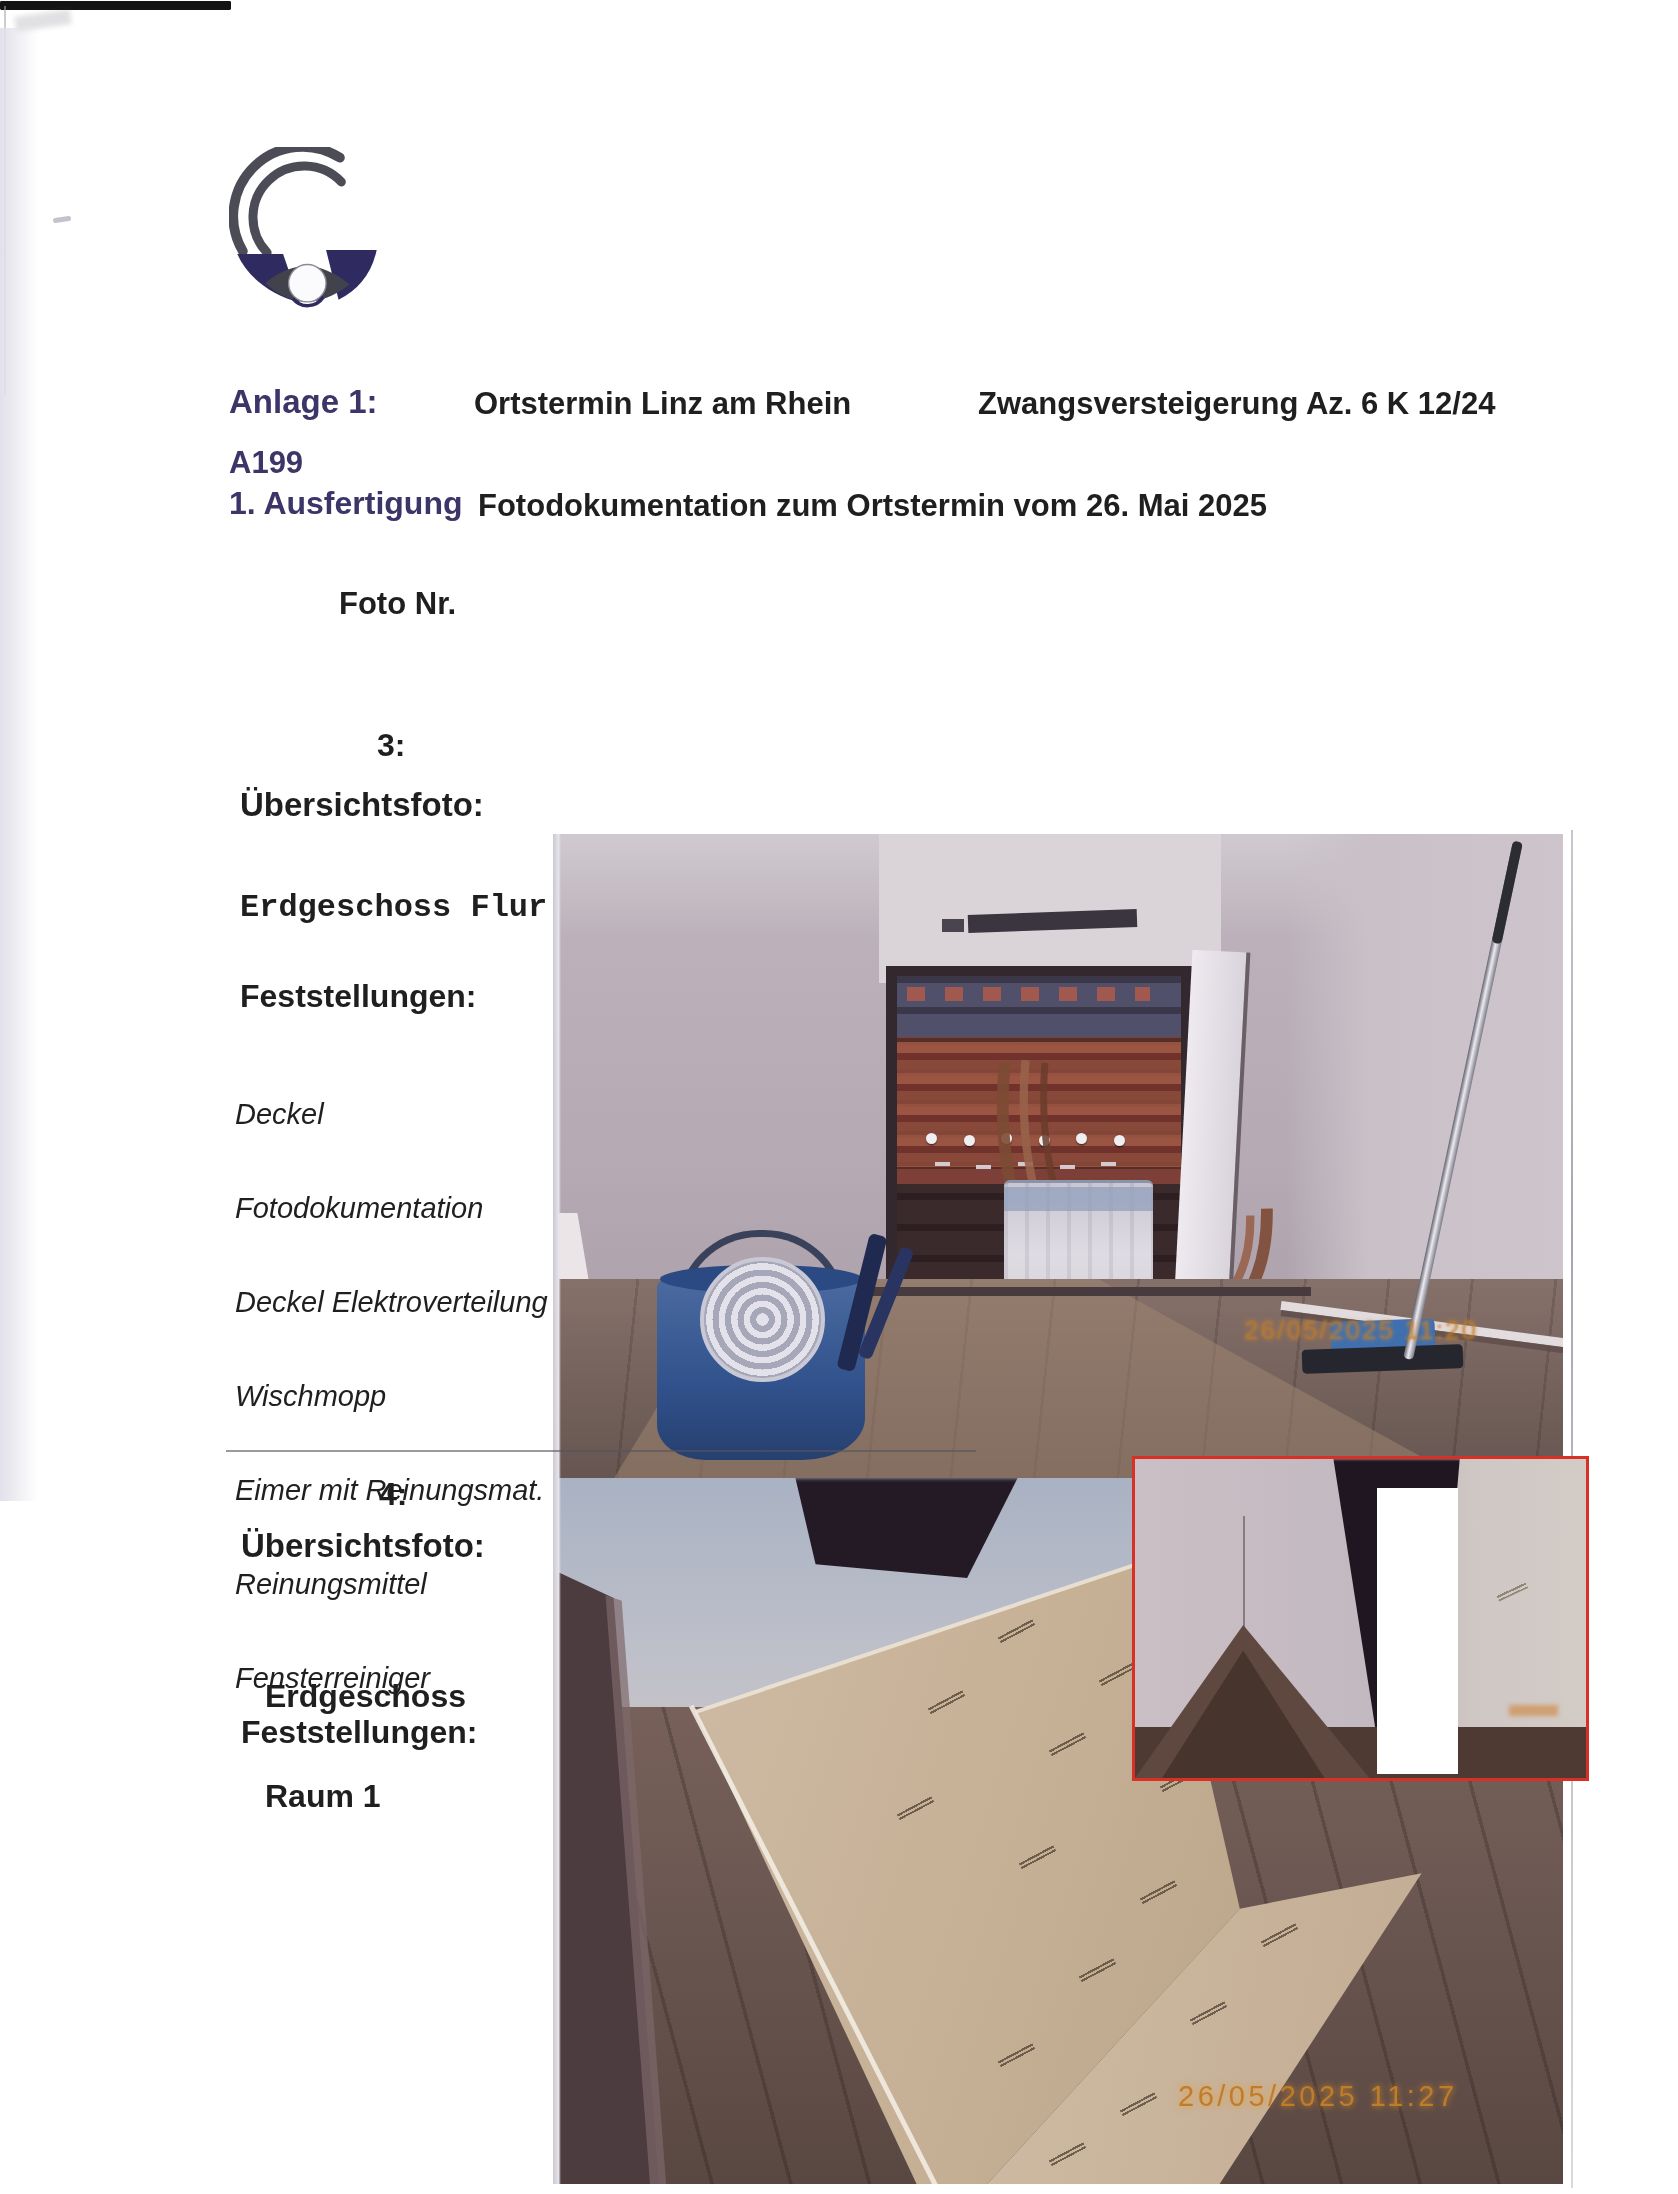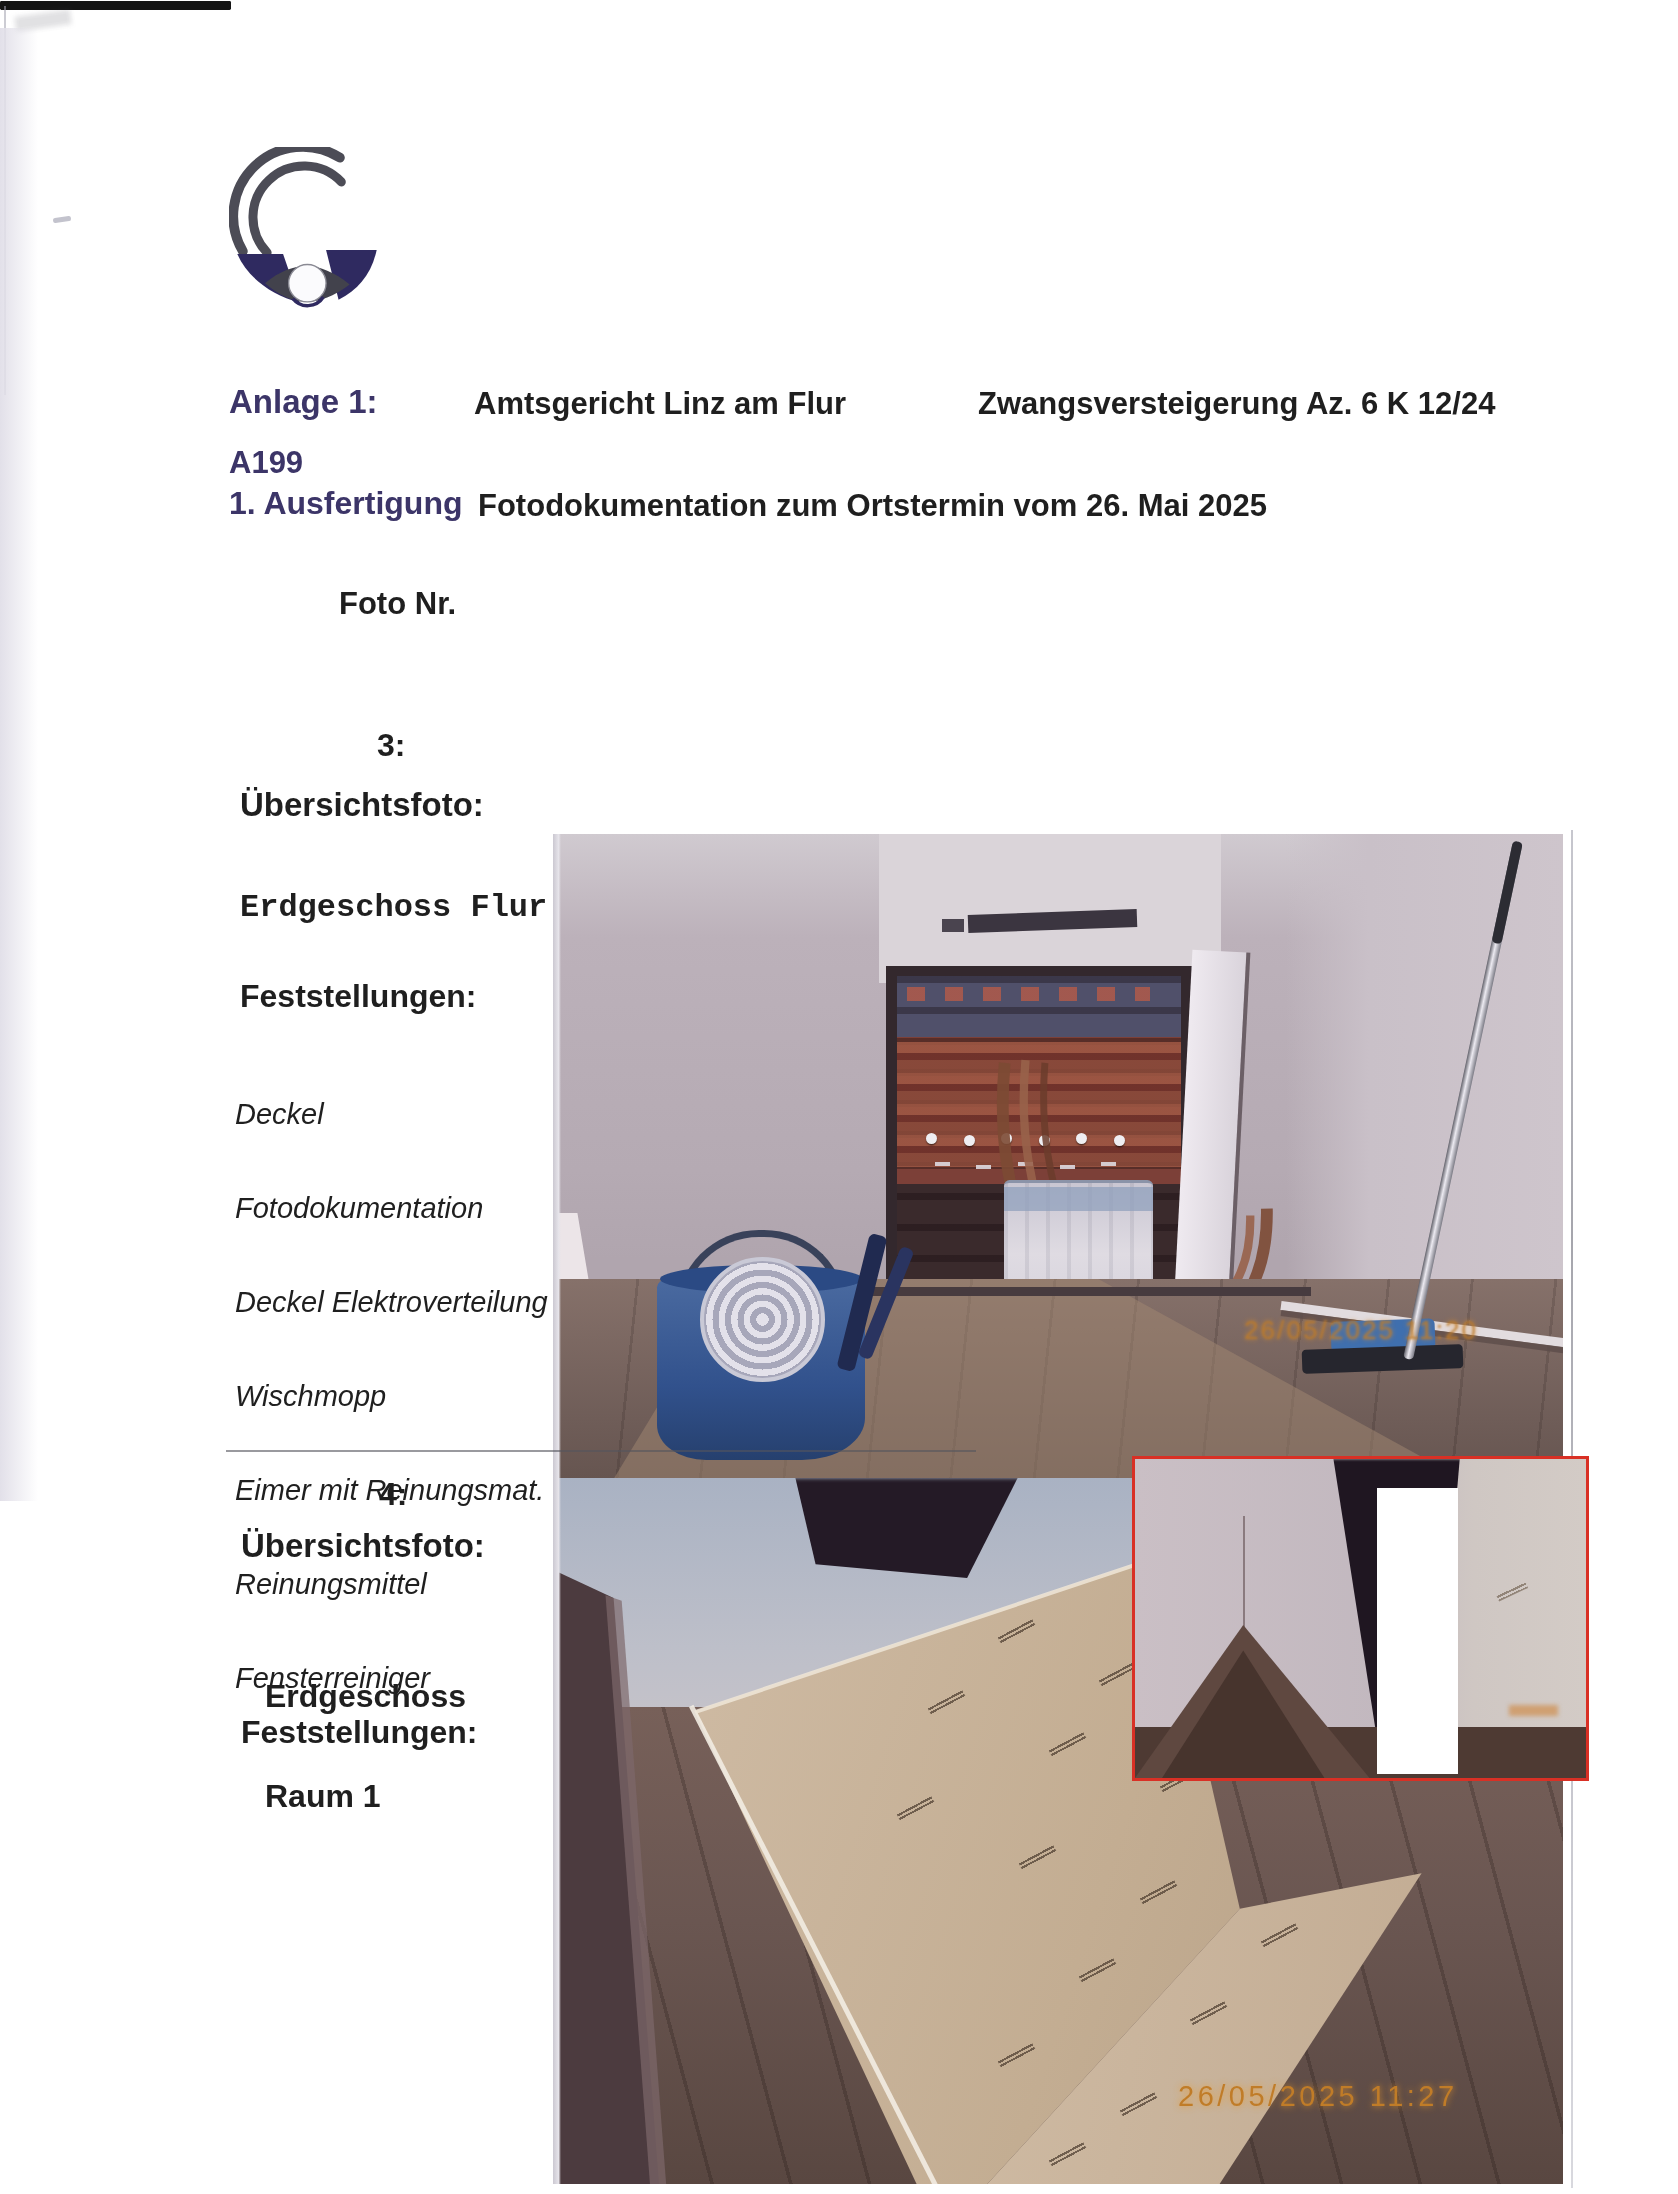--- a/index.html
+++ b/index.html
@@ -179,21 +179,21 @@
     <path d="M 20 150 A 100 100 0 0 1 160 15" fill="none" stroke="#4c4c56" stroke-width="14" stroke-linecap="round"></path>
     <path d="M 55 152 A 72 72 0 0 1 162 50" fill="none" stroke="#4c4c56" stroke-width="13" stroke-linecap="round"></path>
     <path d="M 12 154 L 78 154 L 102 224 C 58 212 26 186 12 154 Z" fill="#2f2a60"></path>
     <path d="M 140 148 L 213 148 C 206 182 186 206 158 220 Z" fill="#2f2a60"></path>
     <path d="M 52 196 C 76 176 100 170 112 172 C 124 170 150 178 174 198 C 148 218 124 224 112 222 C 98 224 74 216 52 196 Z" fill="#42424c"></path>
     <circle cx="113" cy="196" r="27" fill="#fbfbfd" stroke="#8a8a94" stroke-width="2"></circle>
     <path d="M 92 218 A 27 27 0 0 0 136 216" fill="none" stroke="#2f2a60" stroke-width="5"></path>
   </svg>
 
   <div class="tx bold purple t-anlage">Anlage 1:</div>
-  <div class="tx bold t-court">Amtsgericht Linz am Flur</div>
+  <div class="tx bold t-court">Ortstermin Linz am Rhein</div>
   <div class="tx bold t-case">Zwangsversteigerung Az. 6 K 12/24</div>
   <div class="tx bold purple t-a199">A199</div>
   <div class="tx bold purple t-ausf">1. Ausfertigung</div>
   <div class="tx bold t-doctitle">Fotodokumentation zum Ortstermin vom 26. Mai 2025</div>
   <div class="tx bold t-fotonr">Foto Nr.</div>
 
   <div class="tx bold t-num3">3:</div>
   <div class="tx bold t-ueb3">Übersichtsfoto:</div>
   <div class="tx bold t-loc3">Erdgeschoss Flur</div>
   <div class="tx bold t-fest3">Feststellungen:</div>

